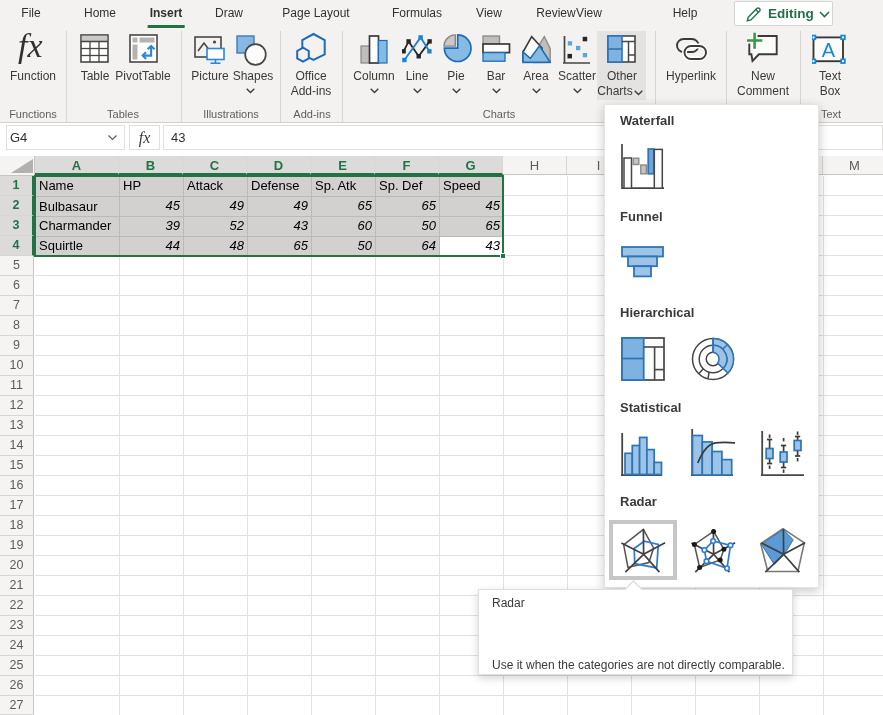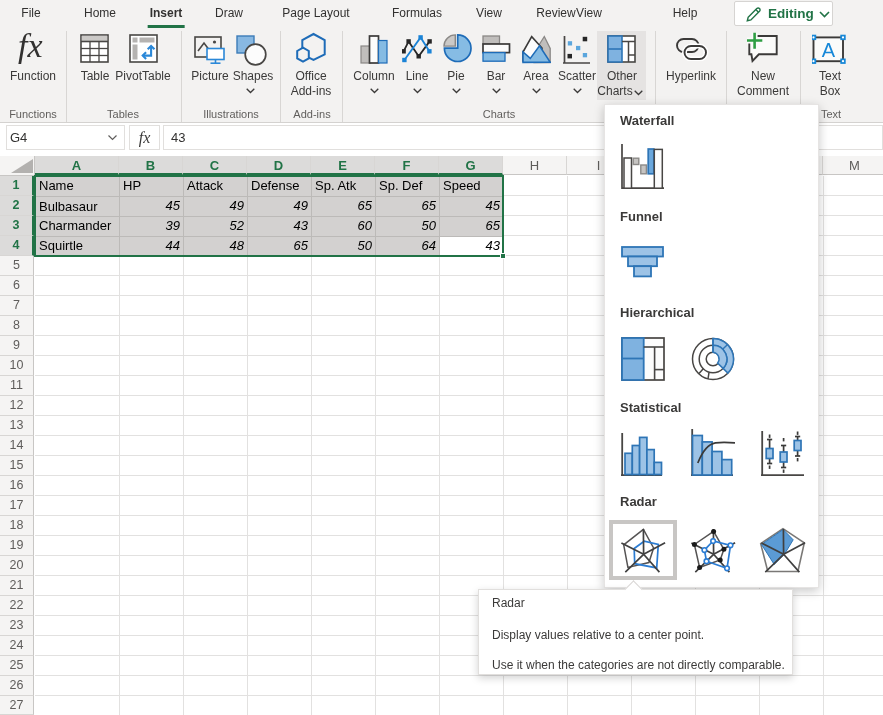--- a/index.html
+++ b/index.html
@@ -461,15 +461,14 @@
     </svg>
     <svg class="icon" style="left:154px;top:421px" width="48" height="52" viewBox="0 0 48 52">
       <path d="M24 2.7 L1.7 17.7 L8.8 45.5 L38.9 45.5 L45.3 16.9 Z" fill="none" stroke="#7a7876" stroke-width="1.6"></path>
       <path d="M24.2 3.5 L34.2 13.8 L25.5 28.1 L15.2 38.4 L2.5 18.5 Z" fill="#5b9bd5" stroke="#2e75b6" stroke-width="1"></path>
       <path d="M24.6 28.3 L24.4 3.1 M24.6 28.3 L2.4 17 M24.6 28.3 L46.1 16.7 M24.6 28.3 L6.3 46.1 M24.6 28.3 L40.4 46.1" stroke="#404040" stroke-width="1.7" fill="none"></path>
     </svg>
   </div>
   <div class="abs" style="left:627px;top:583px;width:13px;height:13px;background:#fff;border-left:1px solid #d8d6d4;border-top:1px solid #d8d6d4;transform:rotate(45deg);z-index:5"></div>
   <div class="abs" id="tip">
     <div class="tiptext" style="top:6px">Radar</div>
-    <div class="tiptext" style="top:38px">Display values relative to a center point.</div>
     <div class="tiptext" style="top:68px">Use it when the categories are not directly comparable.</div>
   </div>
 
 </body></html>

